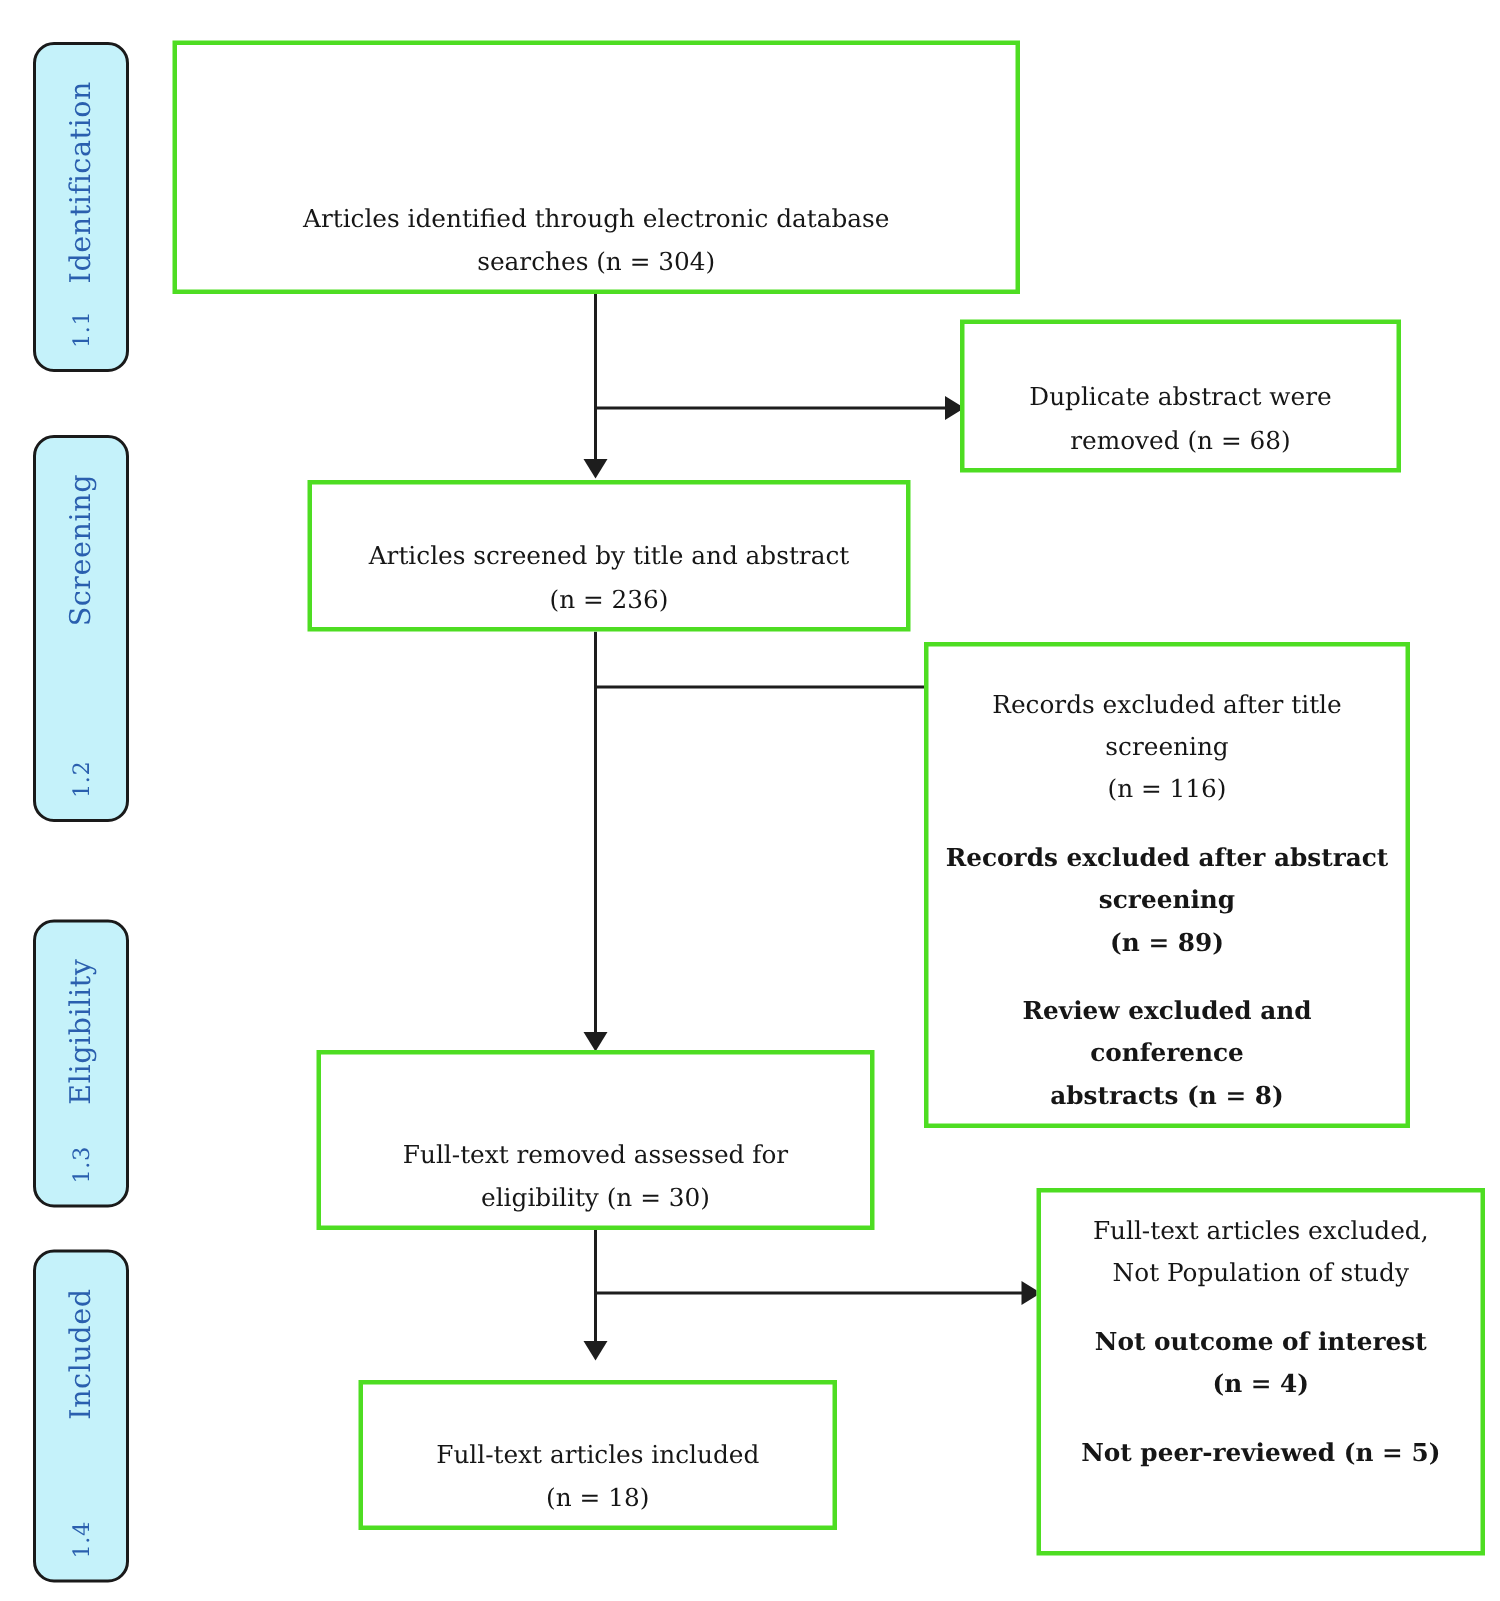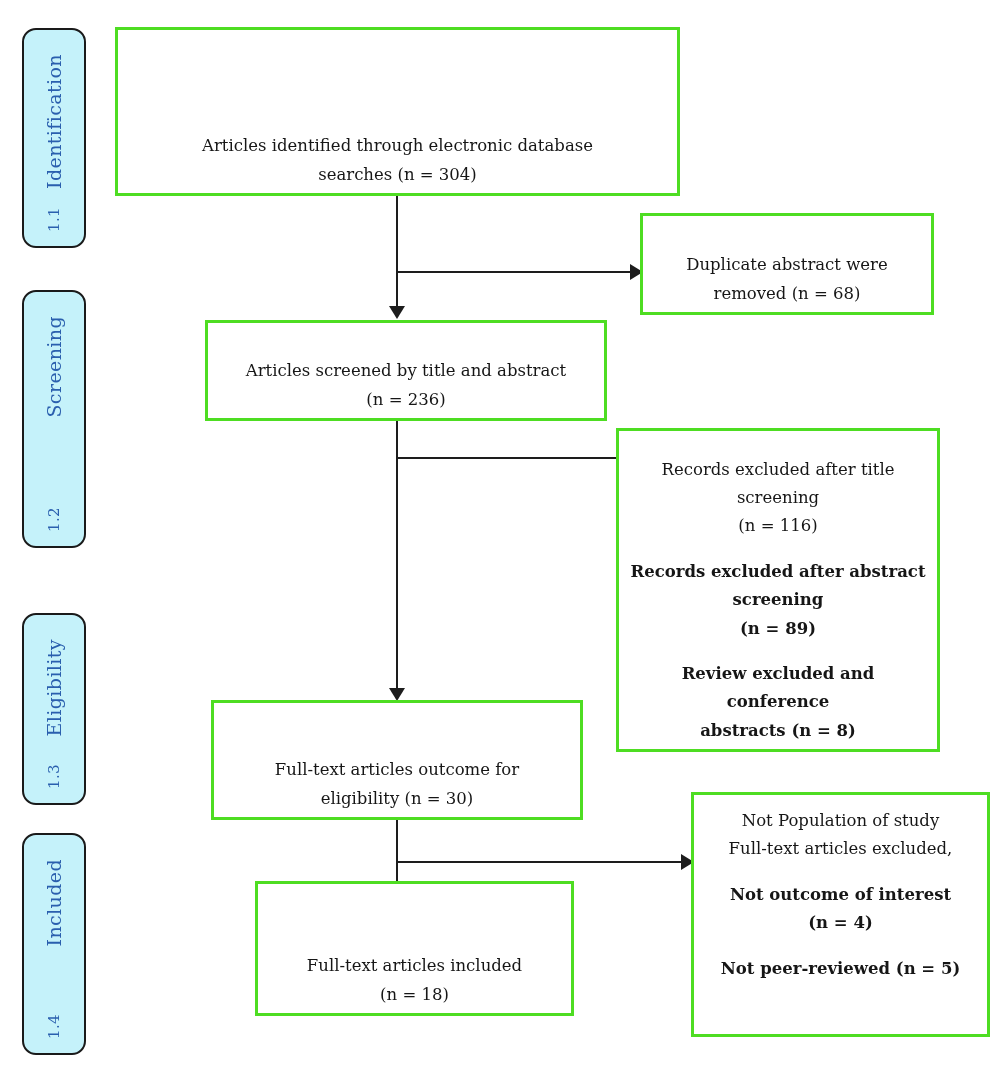--- a/index.html
+++ b/index.html
@@ -179,39 +179,39 @@
       <span class="line">(n = 89)</span>
     </p>
     <p class="para">
       <span class="line">Review excluded and conference</span>
       <span class="line">abstracts (n = 8)</span>
     </p>
   </div>
 
   <div class="flow-box" style="left:211px; top:700px; width:372px; height:120px;">
     <p class="para">
-      <span class="line">Full-text articles outcome for</span>
+      <span class="line">Full-text removed assessed for</span>
       <span class="line">eligibility (n = 30)</span>
     </p>
   </div>
 
   <div class="flow-box" style="left:691px; top:792px; width:299px; height:245px; justify-content:flex-start; padding-top:12px;">
     <p class="para">
+      <span class="line">Full-text articles excluded,</span>
       <span class="line">Not Population of study</span>
-      <span class="line">Full-text articles excluded,</span>
     </p>
     <p class="para">
       <span class="line">Not outcome of interest</span>
       <span class="line">(n = 4)</span>
     </p>
     <p class="para">
       <span class="line">Not peer-reviewed (n = 5)</span>
     </p>
   </div>
 
-  <div class="flow-box" style="left:239px; top:881px; width:319px; height:135px;margin-left:16px;">
+  <div class="flow-box" style="left:239px; top:920px; width:319px; height:100px;">
     <p class="para">
       <span class="line">Full-text articles included</span>
       <span class="line">(n = 18)</span>
     </p>
   </div>
 
 </div>
 
 </body></html>

